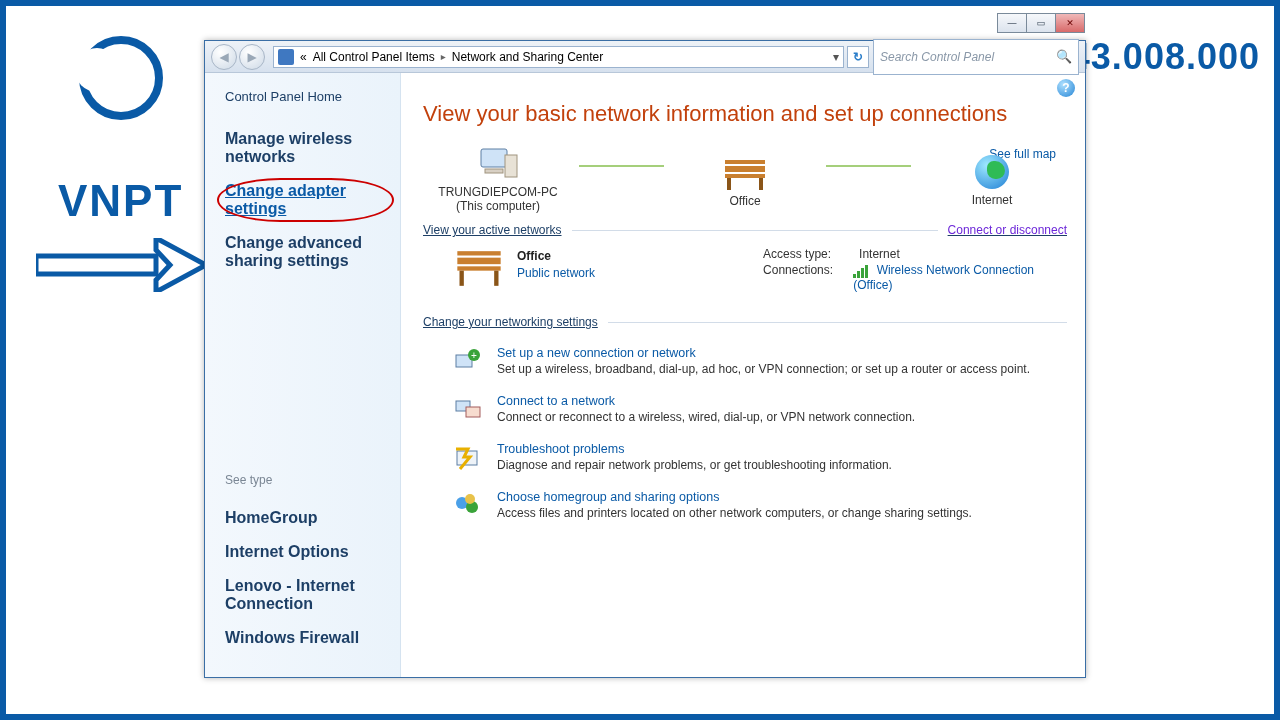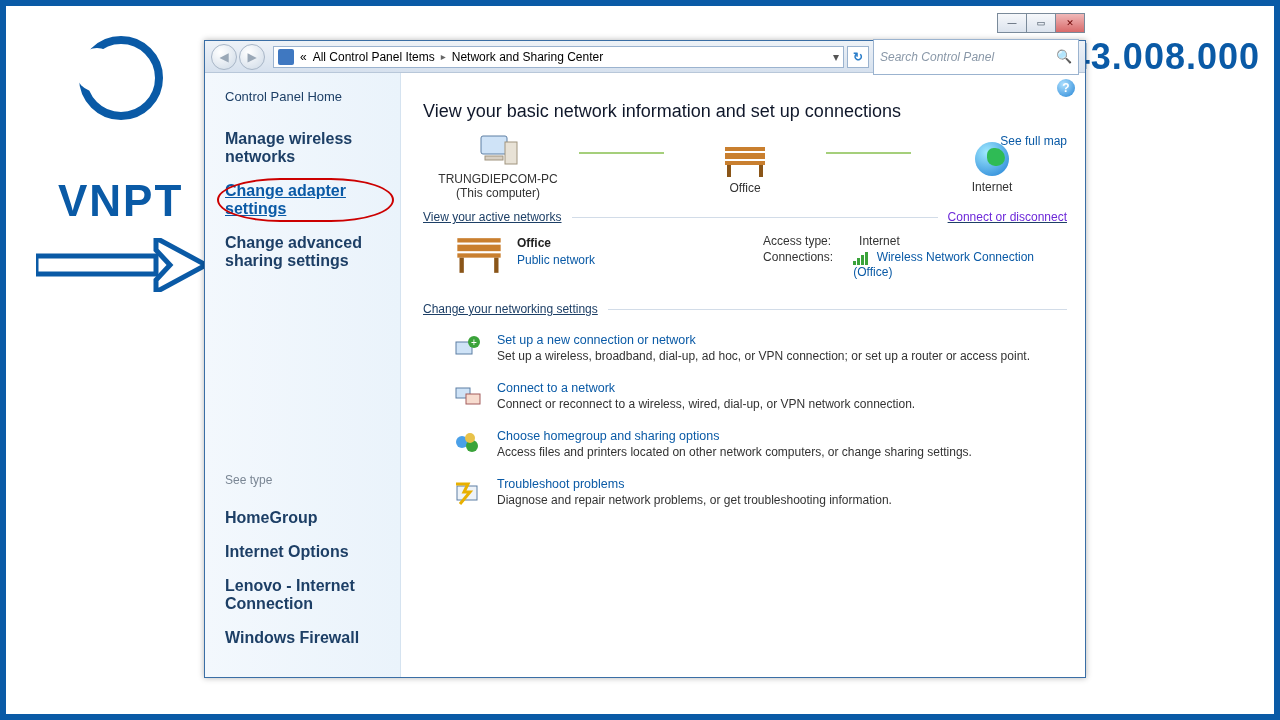--- a/index.html
+++ b/index.html
@@ -53,23 +53,23 @@
   .sidebar{ width:196px; padding:16px 14px 14px 20px; background:linear-gradient(to right,#f3f8fd,#eaf3fb); border-right:1px solid #d5e3f0; display:flex; flex-direction:column;}
   .sidebar .block a, .sidebar .block span{ display:block; color:#0a5aa6; margin:16px 0; font-size:16px; cursor:pointer;font-weight:bold;}
   .sidebar .home{ color:#1d3f66; font-weight:400; margin-bottom:10px; font-size:13px;}
   .sidebar .item-plain{ color:#1d3f66 !important;}
   .sidebar .circled{ position:relative; text-decoration:underline;}
   .sidebar .circled::after{ content:""; position:absolute; left:-8px; right:-8px; top:-4px; bottom:-4px; border:2px solid #c00; border-radius:50%/70%;}
   .sidebar .see-also-hdr{ color:#7a8694; font-size:12px; margin-top:auto; margin-bottom:6px;}
 
   .main{ flex:1; padding:14px 18px 14px 22px; position:relative;}
   .helpbtn{ position:absolute; right:10px; top:6px; width:18px; height:18px; border-radius:50%; background:radial-gradient(circle at 35% 30%,#aee0ff,#2585d5); color:#fff; font-weight:bold; font-size:12px; text-align:center; line-height:18px;}
-  .h1{ color:#0f172a; font-size:18px; font-weight:400; margin:14px 0 12px 0;}
+  .h1{ color:#c2410c; font-size:22px; font-weight:400; margin:14px 0 20px 0;}
   .maprow{ display:flex; align-items:center; position:relative;}
-  .maprow .full-map{ position:absolute; right:0; top:0; color:#0a5aa6; font-size:12px; cursor:pointer;}
+  .maprow .full-map{ position:absolute; right:11px; top:0; color:#0a5aa6; font-size:12px; cursor:pointer;}
   .node{ text-align:center; width:150px;}
   .node .lab{ margin-top:4px; color:#333;}
   .node .sublab{ color:#333;}
   .dashline{ flex:1; height:0; border-top:2px solid #a5cf7b; margin:0 6px 28px 6px;}
   .icon-pc{ width:42px; height:34px; margin:0 auto;}
   .icon-office{ width:48px; height:30px; margin:8px auto 0;}
   .icon-globe{ width:34px; height:34px; margin:2px auto 0; border-radius:50%; background:radial-gradient(circle at 35% 30%,#9fe9ff,#1f7ed4); position:relative;}
   .icon-globe::after{content:""; position:absolute; inset:6px 4px 10px 12px; background:#2fbb55; border-radius:40% 60% 50% 50%;}
 
   .section-hdr{ display:flex; align-items:center; margin:10px 0 8px 0; color:#1d3f66;text-decoration:underline;}
@@ -256,38 +256,38 @@
               </svg>
             </div>
           <div>
             <div class="t-title">Connect to a network</div>
             <div class="t-desc">Connect or reconnect to a wireless, wired, dial-up, or VPN network connection.</div>
           </div>
         </div>
         <div class="task">
           <div class="ticon">
               <svg viewBox="0 0 28 28">
+                <rect x="3" y="8" width="20" height="14" fill="#eef3f8" stroke="#5d7ea3"></rect>
+                <path d="M2 6 L14 6 L10 14 L16 14 L6 26" fill="none" stroke="#e8b000" stroke-width="3"></path>
+              </svg>
+            </div>
+          <div>
+            <div class="t-title">Troubleshoot problems</div>
+            <div class="t-desc">Diagnose and repair network problems, or get troubleshooting information.</div>
+          </div>
+        </div>
+        <div class="task">
+          <div class="ticon">
+              <svg viewBox="0 0 28 28">
                 <circle cx="8" cy="12" r="6" fill="#4aa0e8"></circle>
                 <circle cx="18" cy="16" r="6" fill="#3aa33a"></circle>
                 <circle cx="16" cy="8" r="5" fill="#e8c24a"></circle>
               </svg>
             </div>
           <div>
             <div class="t-title">Choose homegroup and sharing options</div>
             <div class="t-desc">Access files and printers located on other network computers, or change sharing settings.</div>
           </div>
         </div>
-        <div class="task">
-          <div class="ticon">
-              <svg viewBox="0 0 28 28">
-                <rect x="3" y="8" width="20" height="14" fill="#eef3f8" stroke="#5d7ea3"></rect>
-                <path d="M2 6 L14 6 L10 14 L16 14 L6 26" fill="none" stroke="#e8b000" stroke-width="3"></path>
-              </svg>
-            </div>
-          <div>
-            <div class="t-title">Troubleshoot problems</div>
-            <div class="t-desc">Diagnose and repair network problems, or get troubleshooting information.</div>
-          </div>
-        </div>
       </div>
     </div>
   </div>
 </div>
 
 </body></html>

